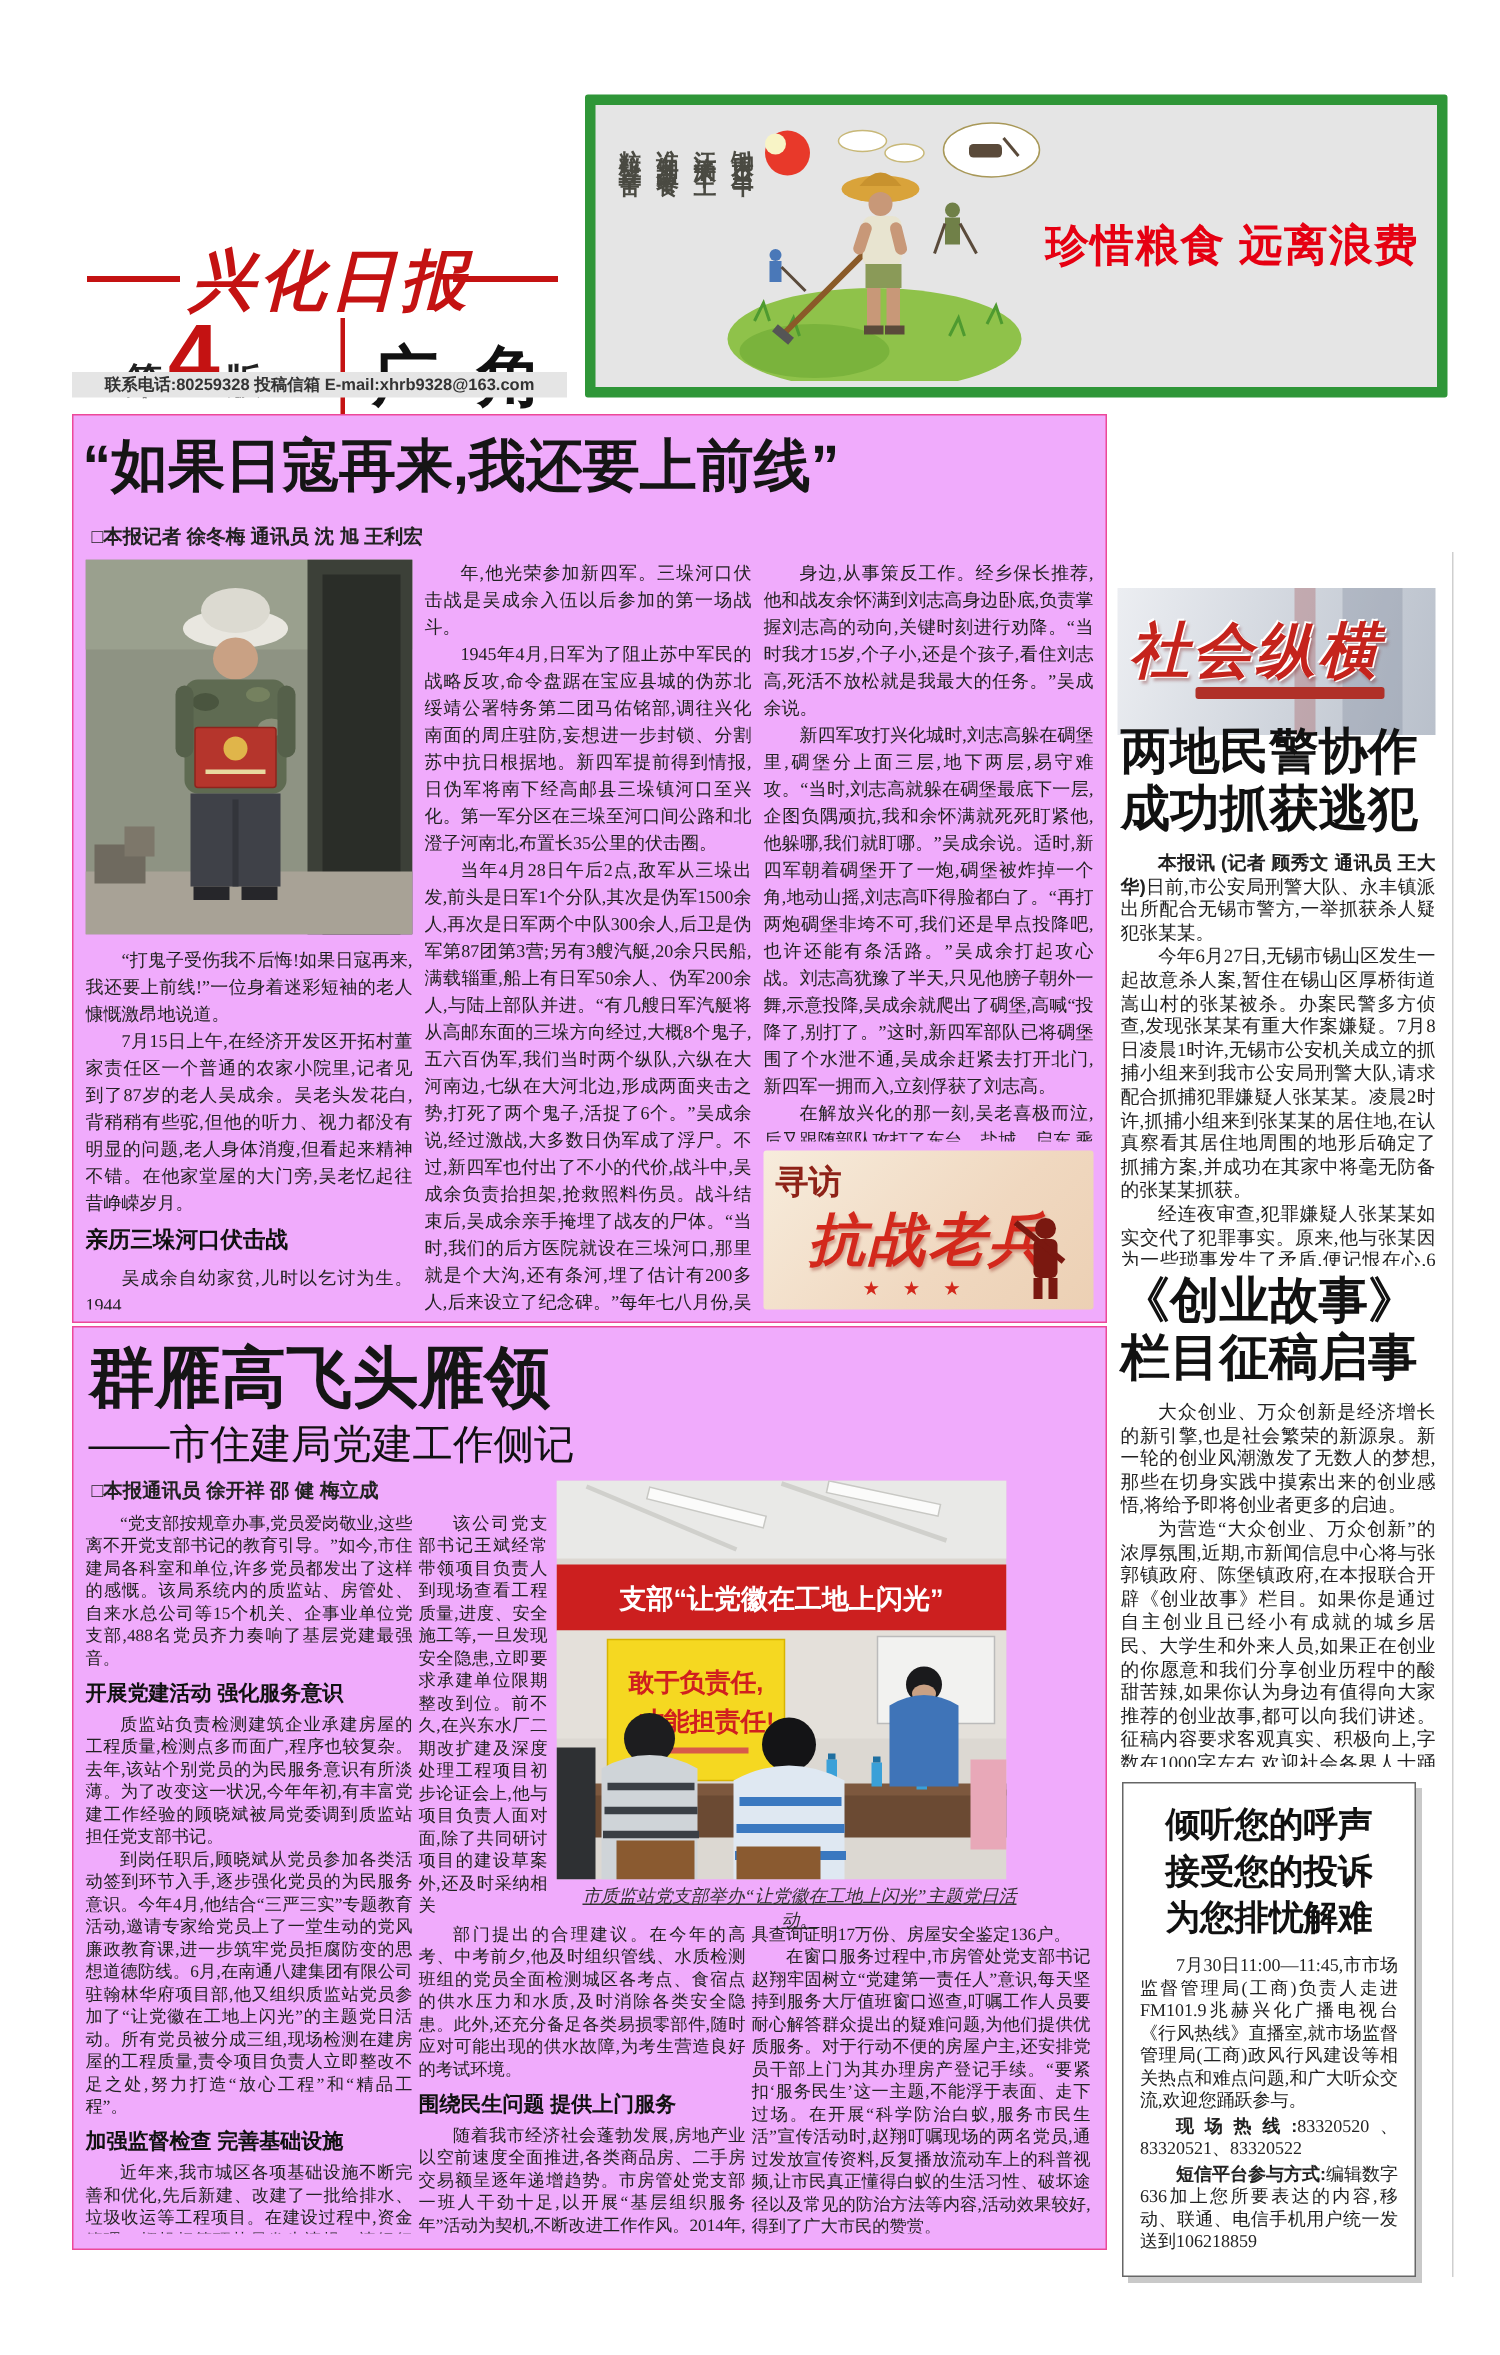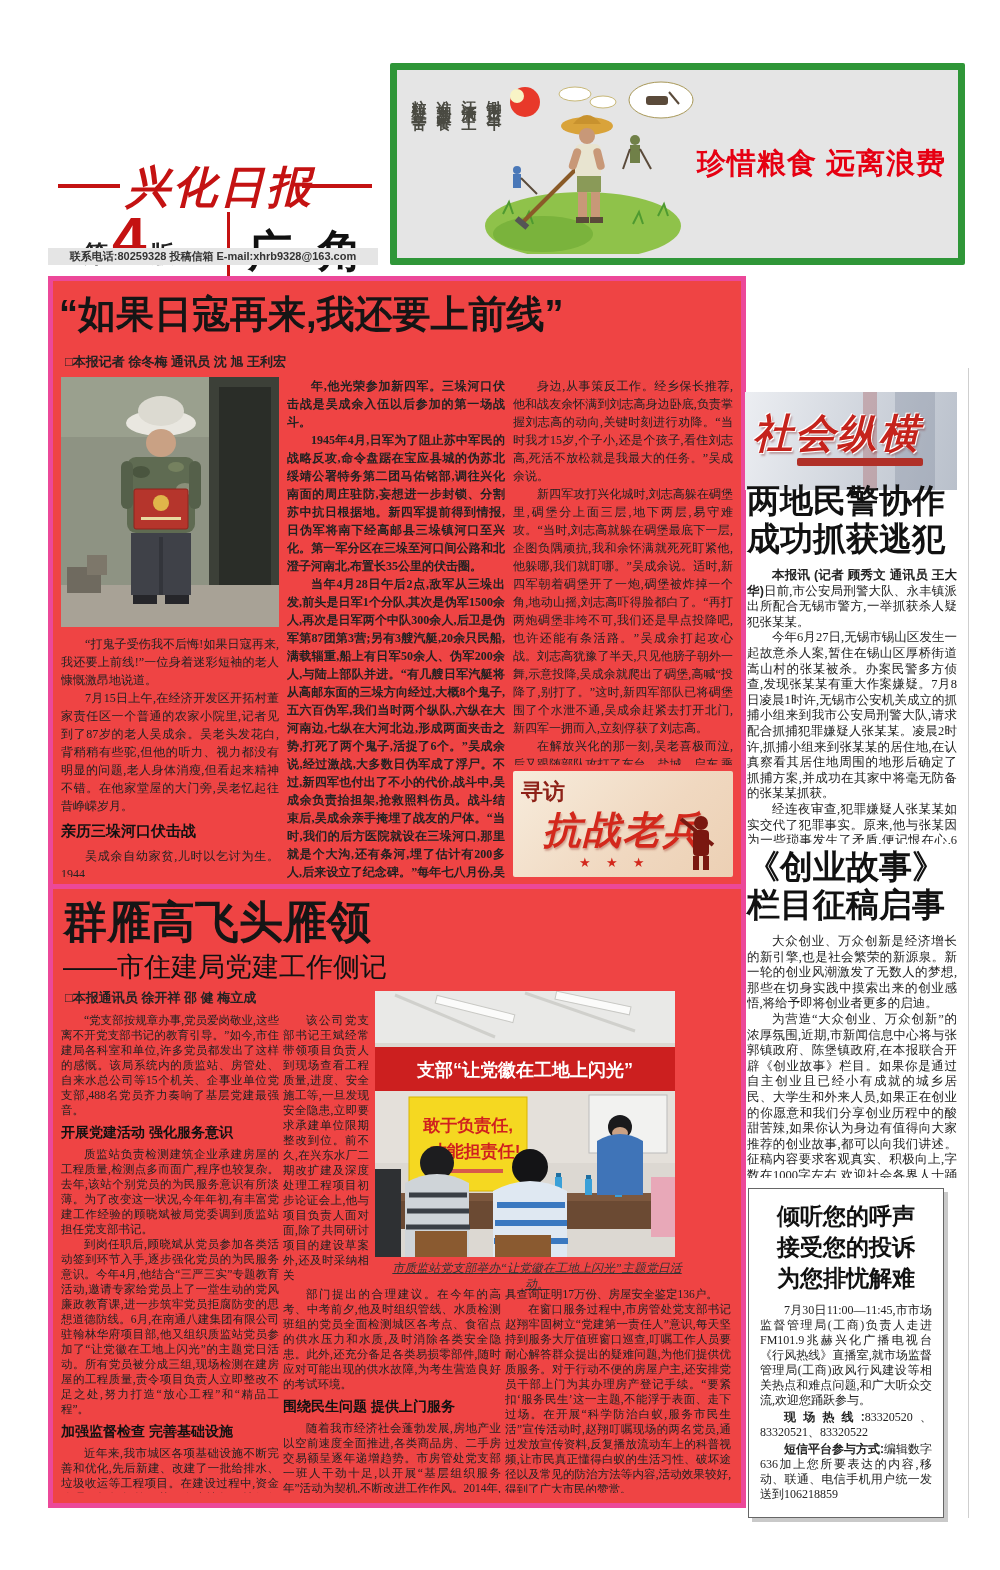--- a/index.html
+++ b/index.html
@@ -19,21 +19,21 @@
   .contact-bar{background:#e5e5e5;font-size:11px;font-weight:bold;color:#333;
                display:flex;align-items:center;justify-content:center;font-family:"Liberation Sans",sans-serif;white-space:nowrap;}
   
   .banner{border:7px solid #2f9638;background:#e5e5e5;border-radius:2px;}
   .poem{display:flex;flex-direction:row-reverse;gap:6px;}
   .poem-col{writing-mode:vertical-rl;text-orientation:upright;font-size:15px;font-weight:bold;
             color:#4a4a42;letter-spacing:4px;font-family:"Liberation Serif",serif;}
   .banner-slogan{font-size:29px;font-weight:bold;color:#e60012;font-family:"Liberation Sans",sans-serif;
                  letter-spacing:1px;white-space:nowrap;}
   
-  .art-box{border:5px solid #ec4899;background:#ef4444;}
+  .art-box{border:1px solid #ec4899;background:#f0abfc;}
   .headline-xl{font-family:"Liberation Sans",sans-serif;font-weight:bold;color:#151515;white-space:nowrap;}
   .byline{font-family:"Liberation Sans",sans-serif;font-size:13px;font-weight:bold;color:#222;}
   .col{font-size:12px;line-height:18px;text-align:justify;overflow:hidden;}
   .col p{margin:0;text-indent:2em;}
   .subhead{font-family:"Liberation Sans",sans-serif;font-weight:bold;font-size:15px;text-align:left;
            text-indent:0 !important;margin:7px 0 !important;color:#111;}
   .subhead-sm{font-size:14px;}
   
   .logo-box{background:linear-gradient(105deg,#eceef2 0%,#cfd4dc 55%,#b9c0cb 100%);overflow:hidden;}
   .logo-stripe1{position:absolute;left:118px;top:0;width:14px;height:100%;background:rgba(150,40,40,.25);}
@@ -170,21 +170,21 @@
         </g>
       </svg>
       <div class="col" style="height:242px;">
         <p>“打鬼子受伤我不后悔!如果日寇再来,我还要上前线!”一位身着迷彩短袖的老人慷慨激昂地说道。</p>
         <p>7月15日上午,在经济开发区开拓村董家责任区一个普通的农家小院里,记者见到了87岁的老人吴成余。吴老头发花白,背稍稍有些驼,但他的听力、视力都没有明显的问题,老人身体消瘦,但看起来精神不错。在他家堂屋的大门旁,吴老忆起往昔峥嵘岁月。</p>
         <p class="subhead">亲历三垛河口伏击战</p>
         <p>吴成余自幼家贫,儿时以乞讨为生。1944</p>
       </div>
     </div>
 
-    <div class="col abs" style="left:234px;top:96px;width:218px;height:502px;font-weight:bold;">
+    <div class="col abs" style="left:234px;top:96px;width:218px;height:502px;">
       <p>年,他光荣参加新四军。三垛河口伏击战是吴成余入伍以后参加的第一场战斗。</p>
       <p>1945年4月,日军为了阻止苏中军民的战略反攻,命令盘踞在宝应县城的伪苏北绥靖公署特务第二团马佑铭部,调往兴化南面的周庄驻防,妄想进一步封锁、分割苏中抗日根据地。新四军提前得到情报,日伪军将南下经高邮县三垛镇河口至兴化。第一军分区在三垛至河口间公路和北澄子河南北,布置长35公里的伏击圈。</p>
       <p>当年4月28日午后2点,敌军从三垛出发,前头是日军1个分队,其次是伪军1500余人,再次是日军两个中队300余人,后卫是伪军第87团第3营;另有3艘汽艇,20余只民船,满载辎重,船上有日军50余人、伪军200余人,与陆上部队并进。“有几艘日军汽艇将从高邮东面的三垛方向经过,大概8个鬼子,五六百伪军,我们当时两个纵队,六纵在大河南边,七纵在大河北边,形成两面夹击之势,打死了两个鬼子,活捉了6个。”吴成余说,经过激战,大多数日伪军成了浮尸。不过,新四军也付出了不小的代价,战斗中,吴成余负责抬担架,抢救照料伤员。战斗结束后,吴成余亲手掩埋了战友的尸体。“当时,我们的后方医院就设在三垛河口,那里就是个大沟,还有条河,埋了估计有200多人,后来设立了纪念碑。”每年七八月份,吴成余都会抽出时间到高邮三垛河口伏击战纪念碑前看看,与牺牲在那里的战友说说话。</p>
 
     </div>
 
     <div class="col abs" style="left:460px;top:96px;width:220px;height:388px;">
       <p>身边,从事策反工作。经乡保长推荐,他和战友余怀满到刘志高身边卧底,负责掌握刘志高的动向,关键时刻进行劝降。“当时我才15岁,个子小,还是个孩子,看住刘志高,死活不放松就是我最大的任务。”吴成余说。</p>
       <p>新四军攻打兴化城时,刘志高躲在碉堡里,碉堡分上面三层,地下两层,易守难攻。“当时,刘志高就躲在碉堡最底下一层,企图负隅顽抗,我和余怀满就死死盯紧他,他躲哪,我们就盯哪。”吴成余说。适时,新四军朝着碉堡开了一炮,碉堡被炸掉一个角,地动山摇,刘志高吓得脸都白了。“再打两炮碉堡非垮不可,我们还是早点投降吧,也许还能有条活路。”吴成余打起攻心战。刘志高犹豫了半天,只见他膀子朝外一舞,示意投降,吴成余就爬出了碉堡,高喊“投降了,别打了。”这时,新四军部队已将碉堡围了个水泄不通,吴成余赶紧去打开北门,新四军一拥而入,立刻俘获了刘志高。</p>
       <p>在解放兴化的那一刻,吴老喜极而泣,后又跟随部队攻打了东台、盐城、启东,乘勇向前,收复了许多被日伪军占领的城市。后来,因为腿部受重伤,他复员回乡,和老伴守着几亩田地在家乡过着平凡的日子。</p>

